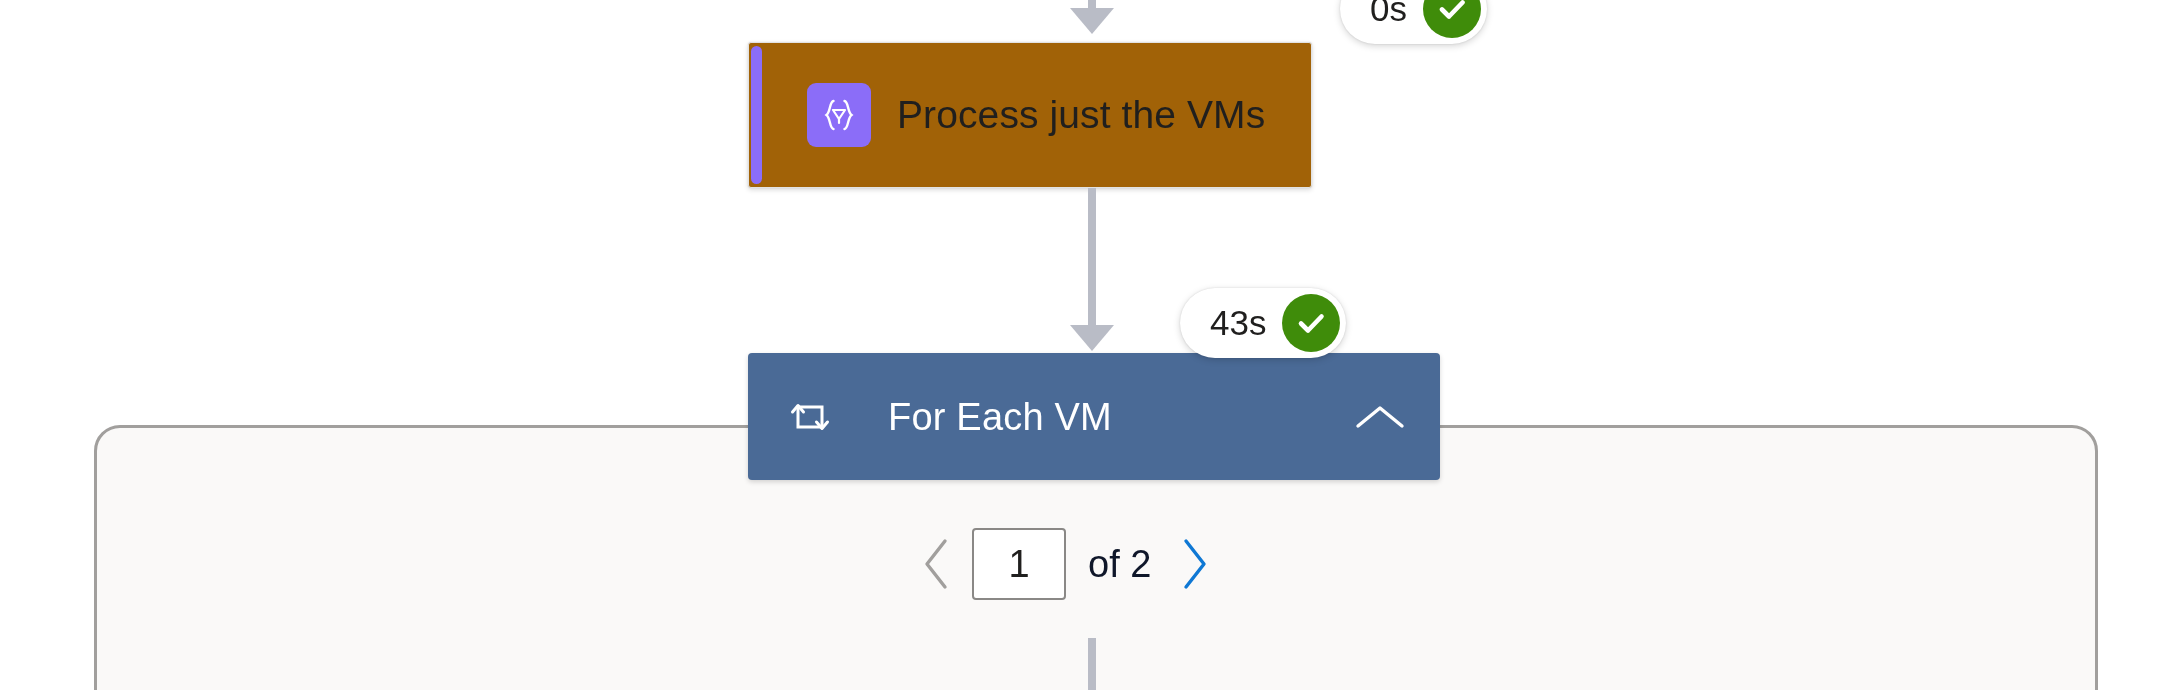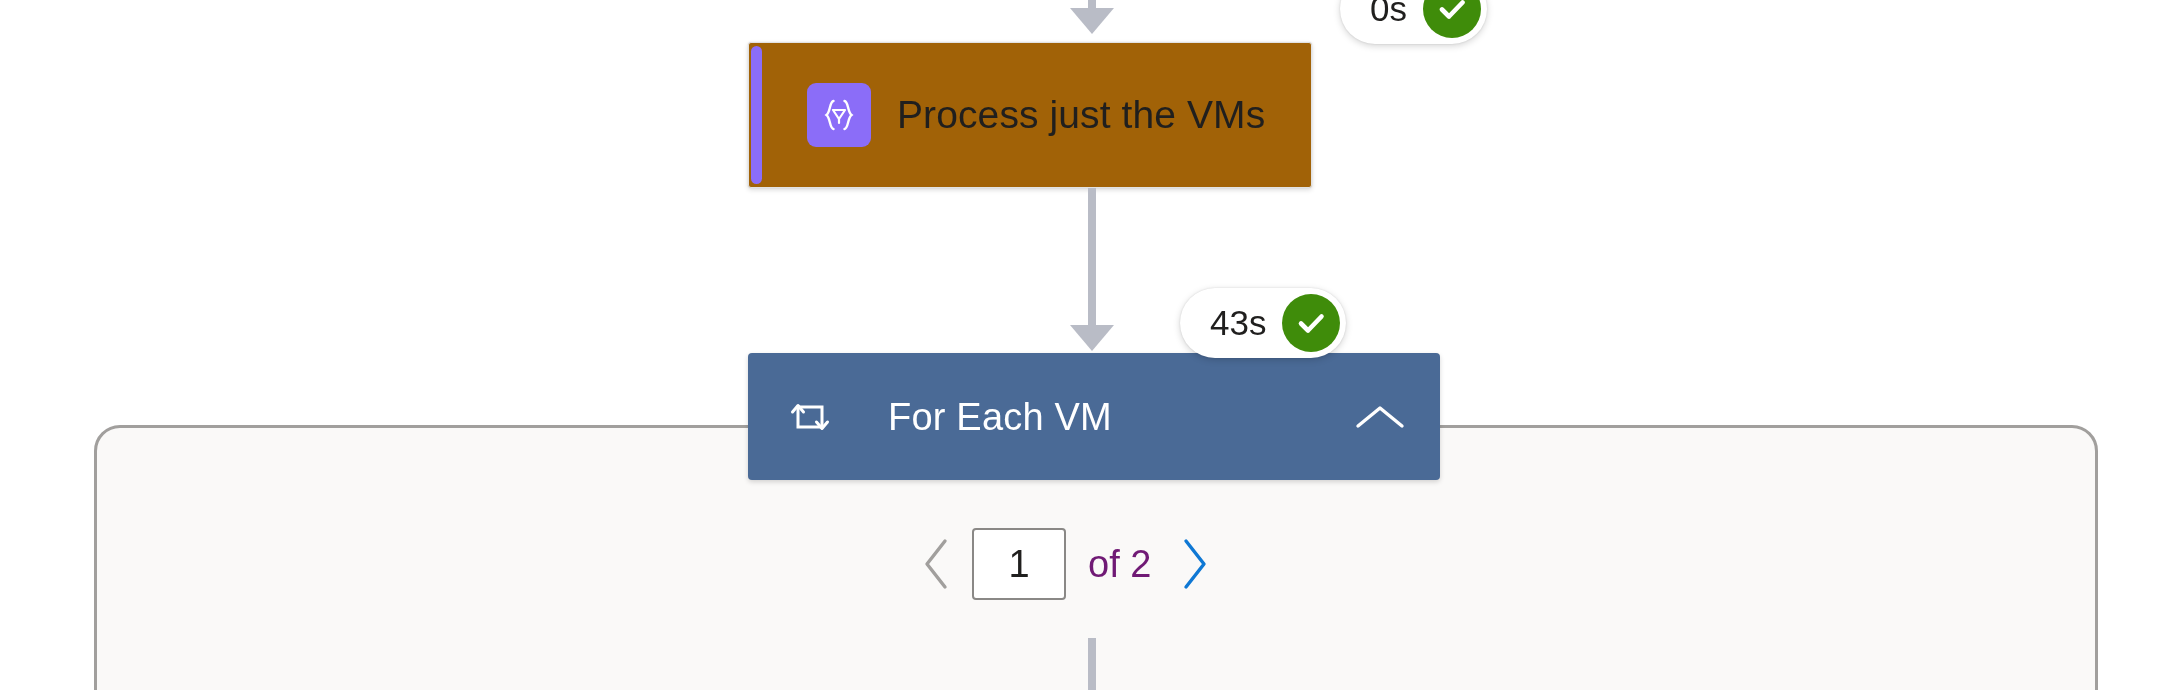--- a/index.html
+++ b/index.html
@@ -198,21 +198,21 @@
     font-family: "Liberation Sans", "DejaVu Sans", sans-serif;
     font-size: 38px;
     color: #201f1e;
     text-align: center;
     box-sizing: border-box;
     margin: 0 6px;
     padding: 0;
   }
   .pager-of {
     font-size: 38px;
-    color: #701a75;
+    color: #0f172a;
     margin: 0 14px 0 16px;
     white-space: nowrap;
   }
 </style>
 </head>
 <body>
 
 <div id="canvas">
 
   <div class="conn-line" style="left:1088px; top:-10px; width:8px; height:22px;"></div>

